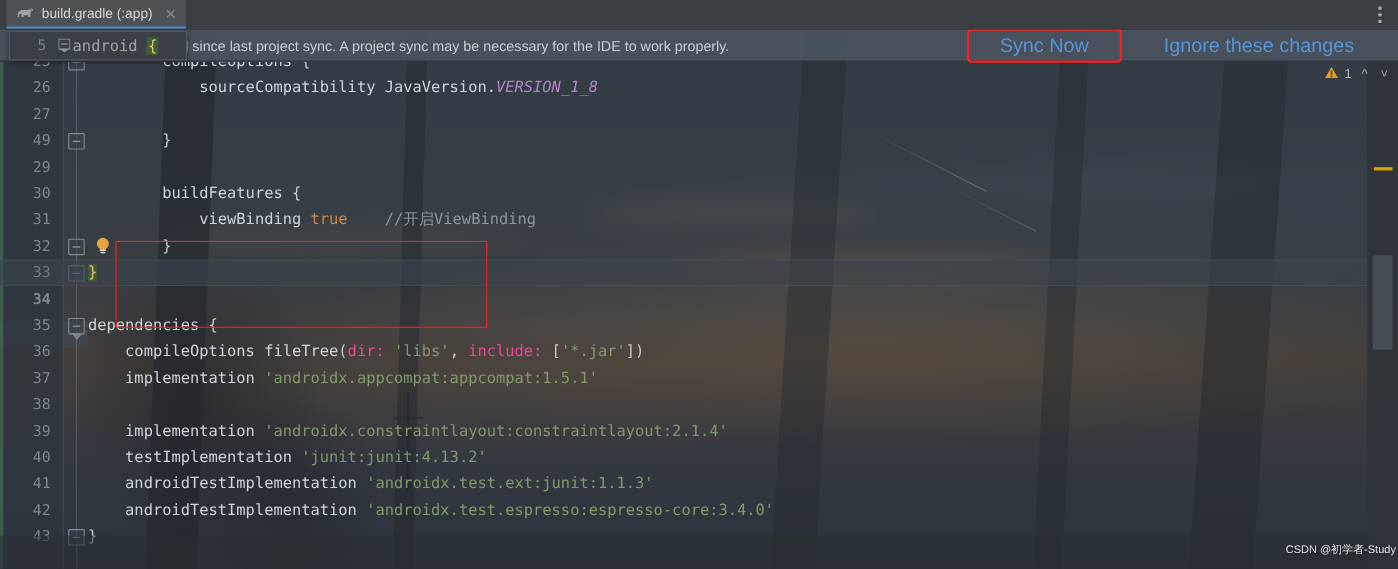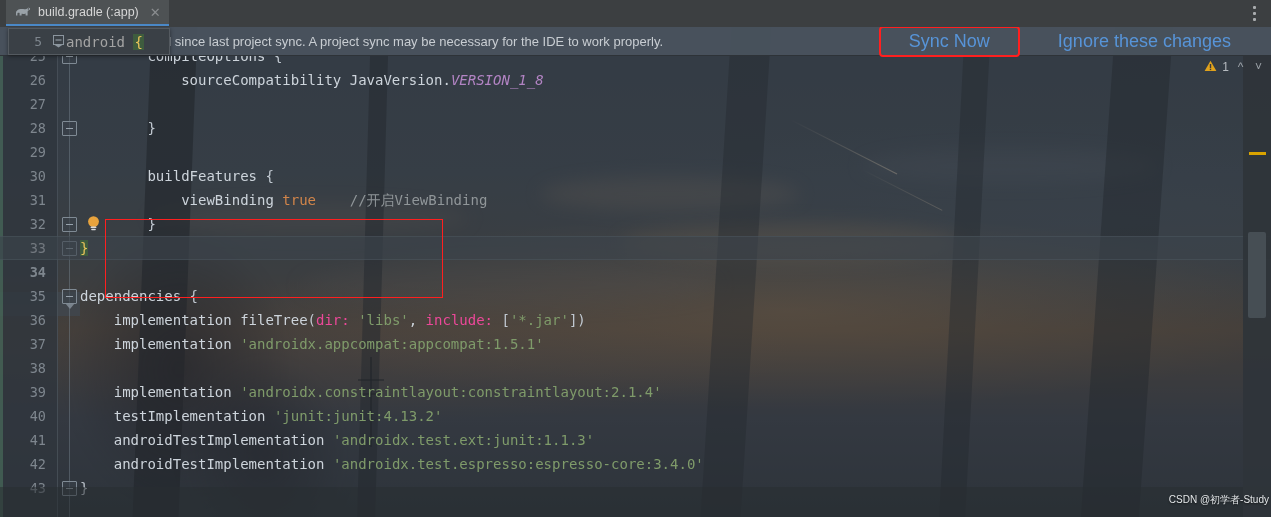--- a/index.html
+++ b/index.html
@@ -274,21 +274,21 @@
   </div>
 
   <div id="editor">
     <div id="curbandg" style="top: 236px;"></div>
     <div id="gutter">
       <div class="leftstripe"></div>
       <div class="vbar"></div>
     <div class="lnum" style="top: -12px;">25</div>
         <div class="lnum" style="top: 12px;">26</div>
         <div class="lnum" style="top: 36px;">27</div>
-        <div class="lnum" style="top: 60px;">28</div>
+        <div class="lnum" style="top: 60px;">49</div>
         <div class="lnum" style="top: 84px;">29</div>
         <div class="lnum" style="top: 108px;">30</div>
         <div class="lnum" style="top: 132px;">31</div>
         <div class="lnum" style="top: 156px;">32</div>
         <div class="lnum cur" style="top: 180px;">33</div>
         <div class="lnum" style="top: 204px; font-weight: bold;">34</div>
         <div class="lnum" style="top: 228px;">35</div>
         <div class="lnum" style="top: 252px;">36</div>
         <div class="lnum" style="top: 276px;">37</div>
         <div class="lnum" style="top: 300px;">38</div>
@@ -317,21 +317,21 @@
         <div class="cl" style="top: -12px;"><span class="k-def">        compileOptions </span><span class="k-brace">{</span></div>
         <div class="cl" style="top: 12px;"><span class="k-def">            sourceCompatibility JavaVersion.</span><span class="k-const">VERSION_1_8</span></div>
         <div class="cl" style="top: 60px;"><span class="k-brace">        }</span></div>
         <div class="cl" style="top: 84px;"><span class="k-def"></span></div>
         <div class="cl" style="top: 108px;"><span class="k-def">        buildFeatures </span><span class="k-brace">{</span></div>
         <div class="cl" style="top: 132px;"><span class="k-def">            viewBinding </span><span class="k-bool">true</span><span class="k-cmt">    //开启ViewBinding</span></div>
         <div class="cl" style="top: 156px;"><span class="k-brace">        }</span></div>
         <div class="cl" style="top: 180px;"><span class="brc-hl">}</span></div>
         <div class="cl" style="top: 204px;"><span class="k-def"></span></div>
         <div class="cl" style="top: 228px;"><span class="k-def">dependencies </span><span class="k-brace">{</span></div>
-        <div class="cl" style="top: 252px;"><span class="k-def">    implementation fileTree</span><span class="k-brace">(</span><span class="k-named">dir: </span><span class="k-str">'libs'</span><span class="k-def">, </span><span class="k-named">include: </span><span class="k-brace">[</span><span class="k-str">'*.jar'</span><span class="k-brace">])</span></div>
+        <div class="cl" style="top: 252px;"><span class="k-def">    compileOptions fileTree</span><span class="k-brace">(</span><span class="k-named">dir: </span><span class="k-str">'libs'</span><span class="k-def">, </span><span class="k-named">include: </span><span class="k-brace">[</span><span class="k-str">'*.jar'</span><span class="k-brace">])</span></div>
         <div class="cl" style="top: 276px;"><span class="k-def">    implementation </span><span class="k-str">'androidx.appcompat:appcompat:1.5.1'</span></div>
         <div class="cl" style="top: 324px;"><span class="k-def">    implementation </span><span class="k-str">'androidx.constraintlayout:constraintlayout:2.1.4'</span></div>
         <div class="cl" style="top: 348px;"><span class="k-def">    testImplementation </span><span class="k-str">'junit:junit:4.13.2'</span></div>
         <div class="cl" style="top: 372px;"><span class="k-def">    androidTestImplementation </span><span class="k-str">'androidx.test.ext:junit:1.1.3'</span></div>
         <div class="cl" style="top: 396px;"><span class="k-def">    androidTestImplementation </span><span class="k-str">'androidx.test.espresso:espresso-core:3.4.0'</span></div>
         <div class="cl" style="top: 420px;"><span class="k-brace">}</span></div>
       </div>
     <div id="redbox"></div>
   </div>
 

